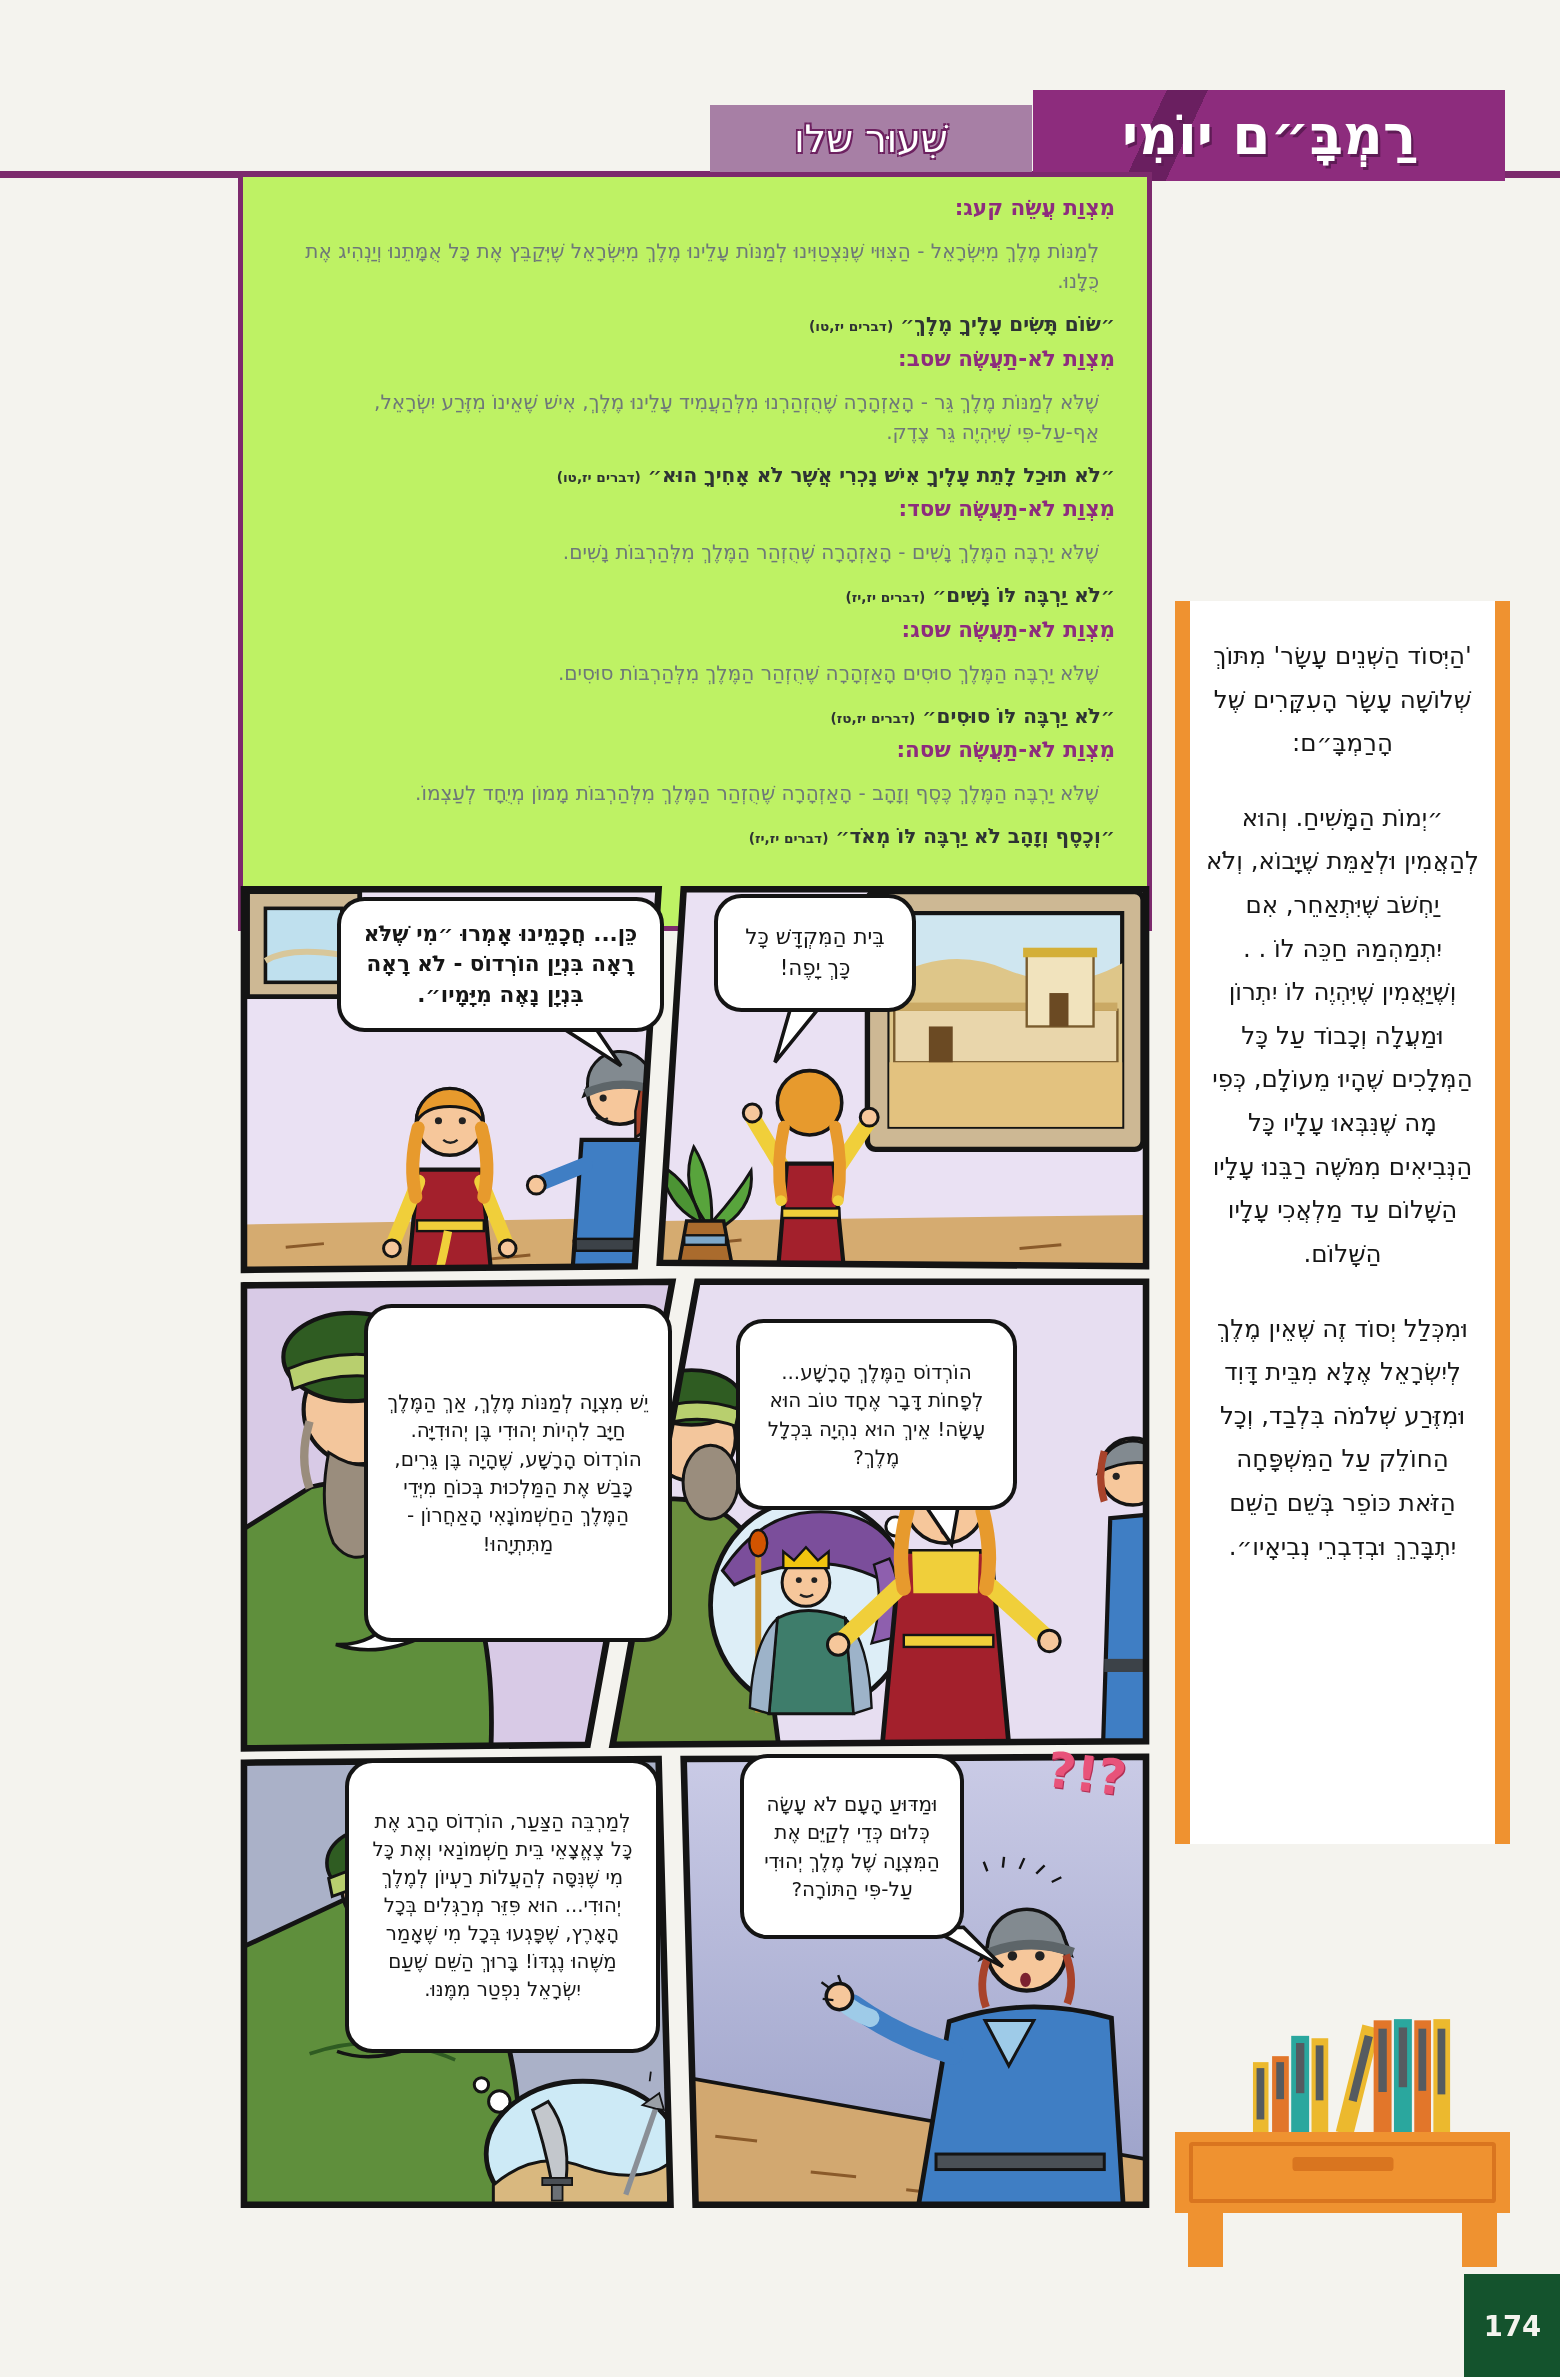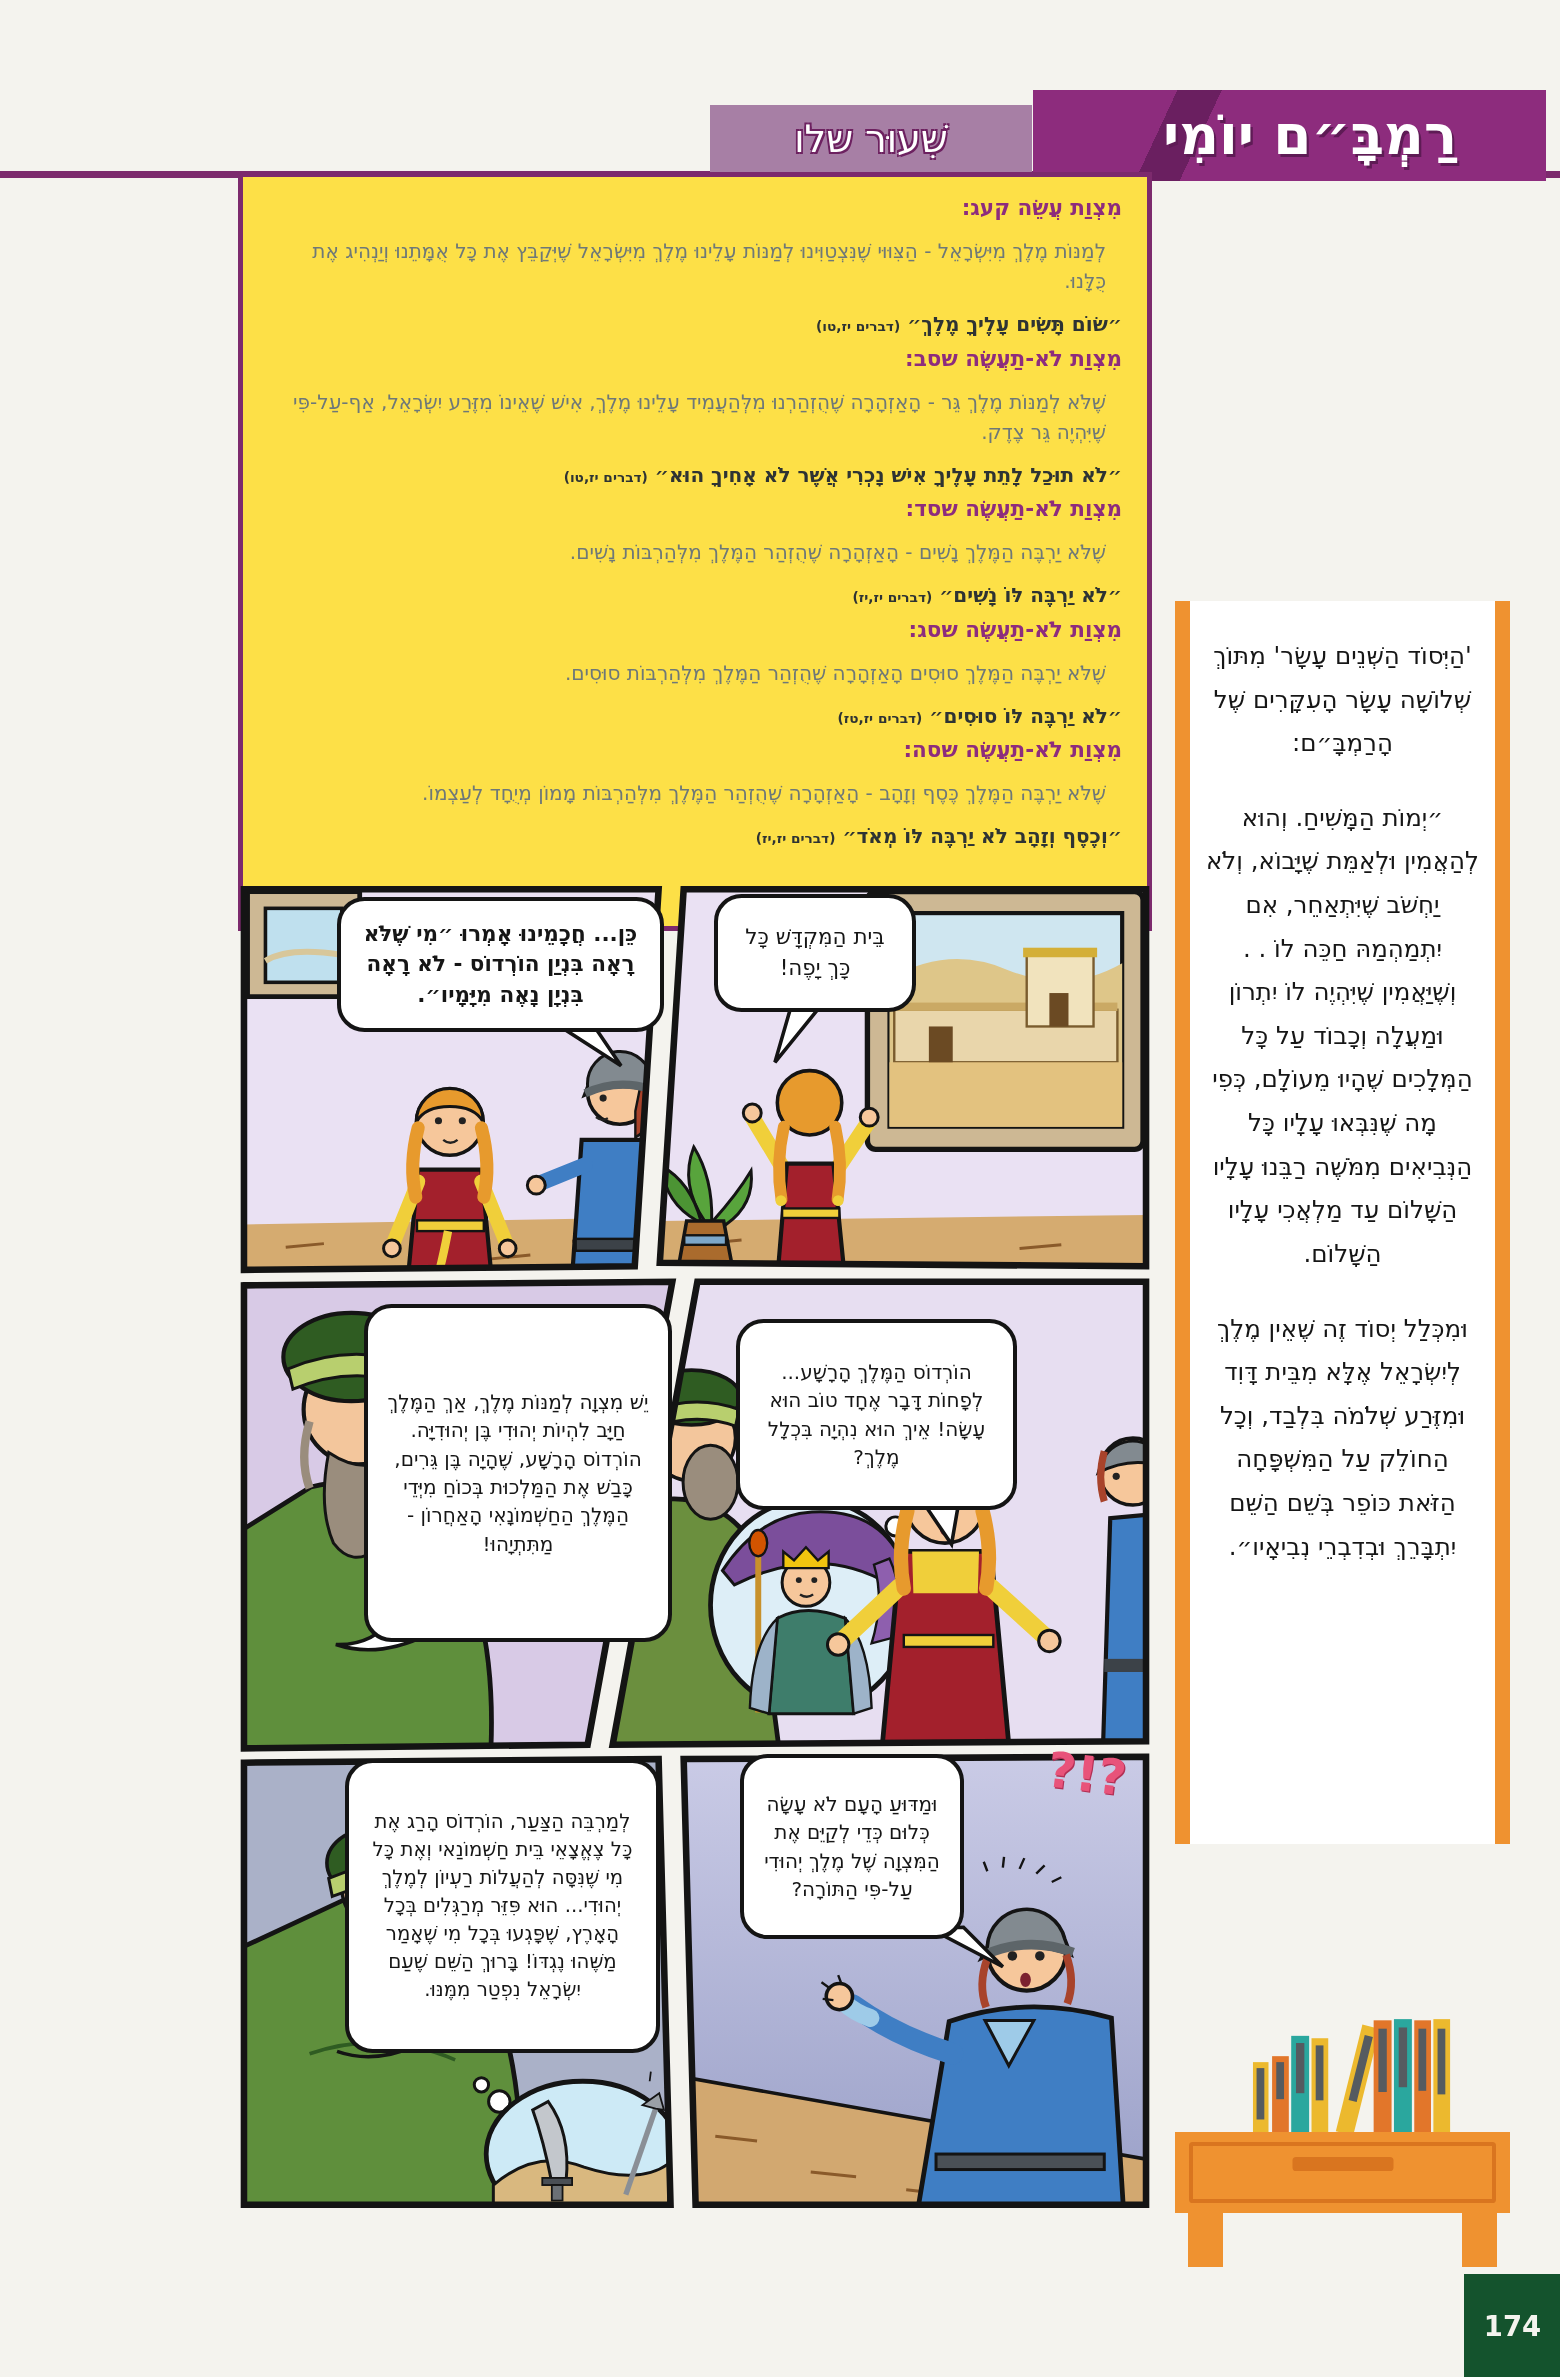--- a/index.html
+++ b/index.html
@@ -6,26 +6,26 @@
   .page{position:relative;width:1561px;height:2377px;background:#f4f3ee;overflow:hidden;
         font-family:"DejaVu Sans",sans-serif;margin:0 auto;}
   
   .header-rule{position:absolute;top:171px;left:0;width:1561px;height:6.6px;background:#7c2a6d;}
   .subtitle-box{position:absolute;top:105px;left:710px;width:322px;height:67px;background:#a77fa5;
         display:flex;align-items:center;justify-content:center;}
   .subtitle-box span{color:#fff;font-weight:normal;font-size:38px;
         text-shadow:1.8px 1.8px 0 #6d2160,-1.8px 1.8px 0 #6d2160,1.8px -1.8px 0 #6d2160,-1.8px -1.8px 0 #6d2160;}
   .title-box{position:absolute;top:90px;left:1033px;width:472px;height:91px;background:#8d2c7d;
         display:flex;align-items:center;justify-content:center;overflow:visible;
-        background-image:linear-gradient(115deg,transparent 26%,#6a1f60 26%,#6a1f60 34%,transparent 34%);padding-left:41px;}
+        background-image:linear-gradient(115deg,transparent 26%,#6a1f60 26%,#6a1f60 34%,transparent 34%);}
   .title-box span{color:#fff;font-weight:bold;font-size:55px;line-height:1;
         text-shadow:2.4px 3px 0 #5e1b55;white-space:nowrap;}
   
-  .mitzvot-box{position:absolute;left:238px;top:172px;width:914px;height:759px;background:#fde047;
-        border:5.4px solid #7c2a6d;box-sizing:border-box;direction:rtl;padding:12px 25px;overflow:hidden;}
+  .mitzvot-box{position:absolute;left:238px;top:172px;width:914px;height:759px;background:#bef264;
+        border:5.4px solid #7c2a6d;box-sizing:border-box;direction:rtl;padding:12px 32px;overflow:hidden;}
   .mitzvah{margin:0 0 9.6px 0;}
   .mitzvah h3{color:#8d2c7d;font-size:21.5px;font-weight:bold;margin:6px 0 2.4px 0;}
   .mitzvah p.body{color:#6e7878;font-size:20px;line-height:1.5;margin:16px;}
   .mitzvah p.quote{color:#2e3333;font-size:20px;font-weight:bold;margin:1.2px 0 0 0;}
   .mitzvah .src{font-size:13.7px;font-weight:bold;color:#2e3333;}
   
   .sidebar{position:absolute;left:1175px;top:425px;width:335px;height:1841px;}
   .sb-header{position:absolute;top:0;left:0;width:335px;height:176px;background:#ef9230;
         background-image:linear-gradient(118deg,transparent 38%,#d9632a 38%,#d9632a 56%,transparent 56%);}
   .sb-title{position:absolute;top:13px;left:20px;text-align:left;}

